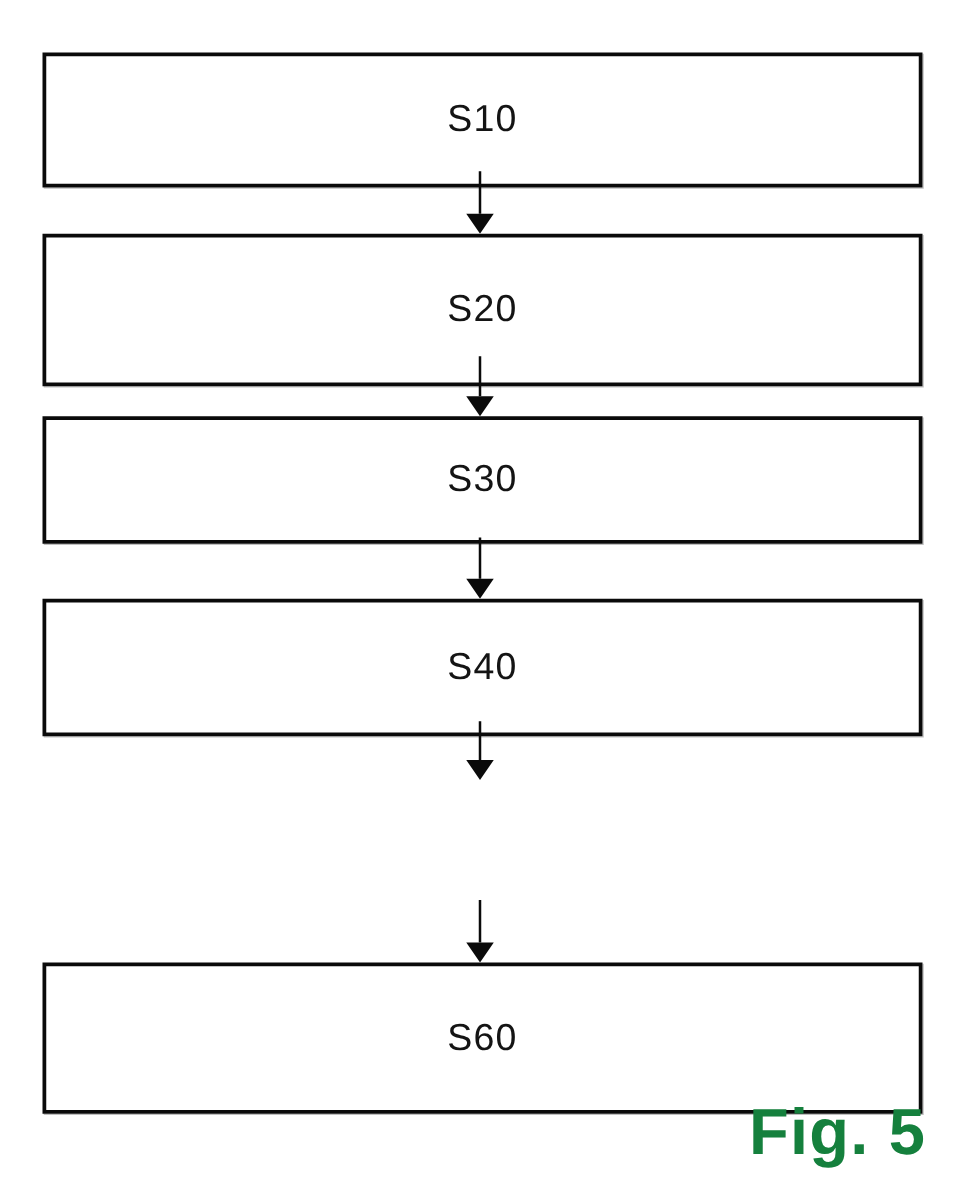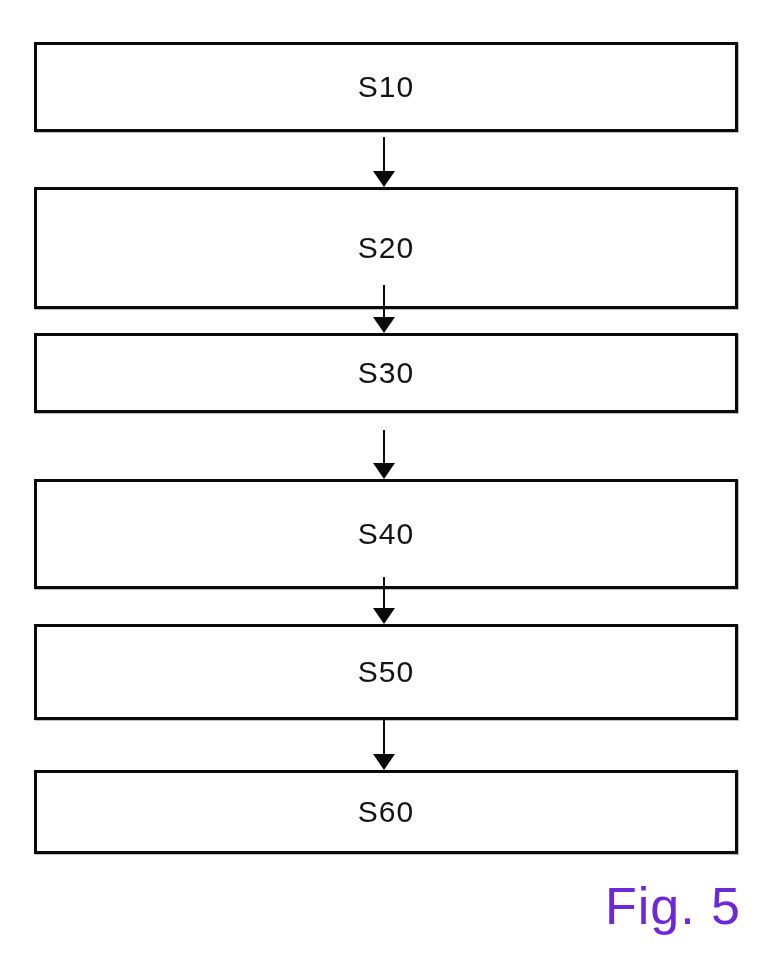--- a/index.html
+++ b/index.html
@@ -50,74 +50,72 @@
     height: 0;
     border-left: 11px solid transparent;
     border-right: 11px solid transparent;
     border-top: 16px solid #0a0a0a;
   }
   .caption {
     position: absolute;
     top: 876px;
     right: 40px;
     font-size: 52px;
-    color: #6d28d9;
+    color: #15803d;
     letter-spacing: 1px;
     white-space: nowrap;
+    font-weight: bold;
   }
 </style>
 </head>
 <body>
 
 <div class="page">
 
-  <div class="step" style="top:42px;height:90px">
+  <div class="step" style="top:42px;height:108px">
     <span class="step-label">S10</span>
   </div>
 
   <div class="arrow" style="top:137px;height:50px">
     <span class="arrow-line"></span>
     <span class="arrow-head"></span>
   </div>
 
   <div class="step" style="top:187px;height:122px">
     <span class="step-label">S20</span>
   </div>
 
   <div class="arrow" style="top:285px;height:48px">
     <span class="arrow-line"></span>
     <span class="arrow-head"></span>
   </div>
 
-  <div class="step" style="top:333px;height:80px">
+  <div class="step" style="top:333px;height:102px">
     <span class="step-label">S30</span>
   </div>
 
   <div class="arrow" style="top:430px;height:49px">
     <span class="arrow-line"></span>
     <span class="arrow-head"></span>
   </div>
 
   <div class="step" style="top:479px;height:110px">
     <span class="step-label">S40</span>
   </div>
 
   <div class="arrow" style="top:577px;height:47px">
     <span class="arrow-line"></span>
     <span class="arrow-head"></span>
   </div>
 
-  <div class="step" style="top:624px;height:96px">
-    <span class="step-label">S50</span>
-  </div>
 
   <div class="arrow" style="top:720px;height:50px">
     <span class="arrow-line"></span>
     <span class="arrow-head"></span>
   </div>
 
-  <div class="step" style="top:770px;height:84px">
+  <div class="step" style="top:770px;height:121px">
     <span class="step-label">S60</span>
   </div>
 
   <div class="caption">Fig. 5</div>
 
 </div>
 
 </body></html>

